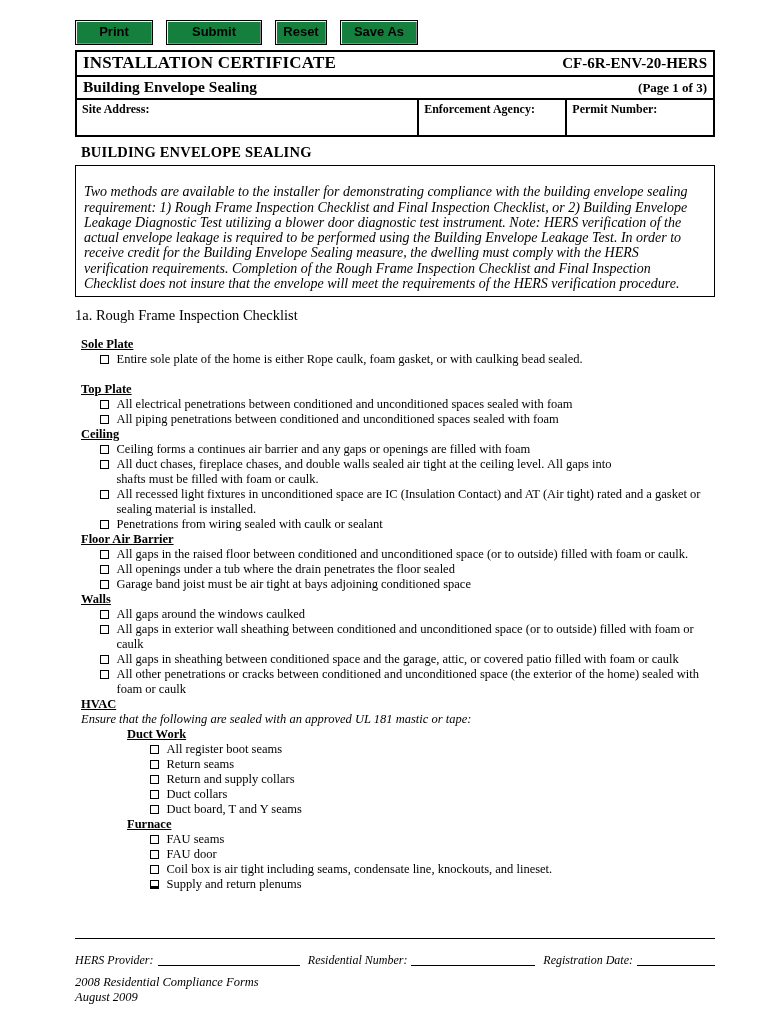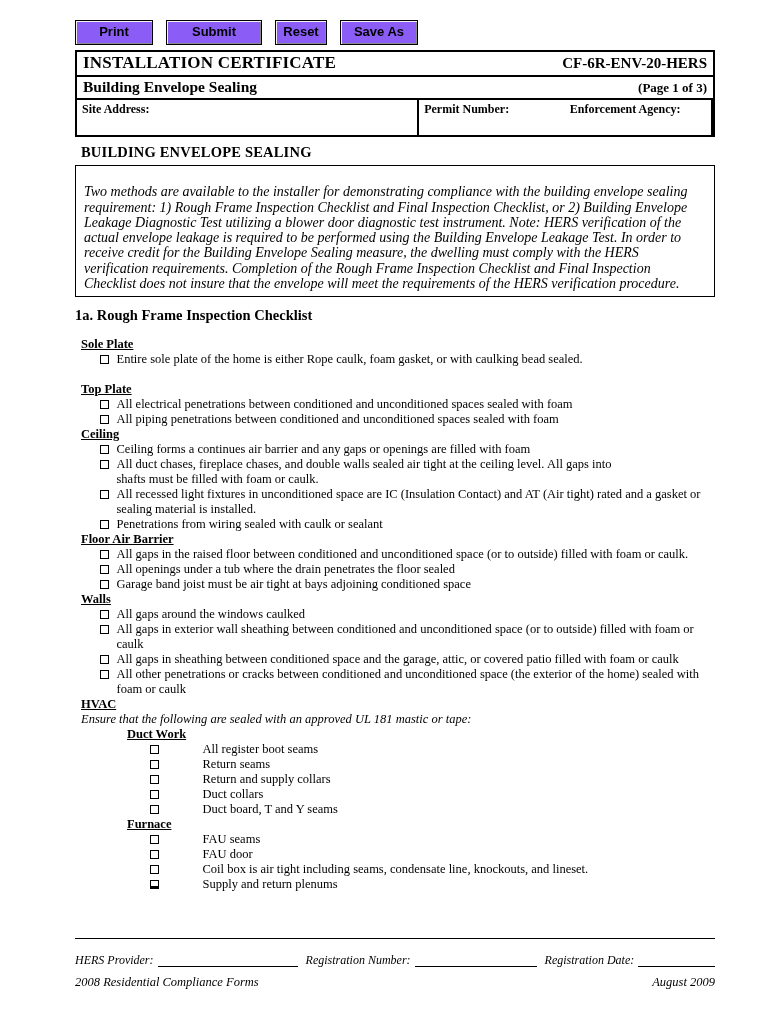--- a/index.html
+++ b/index.html
@@ -4,21 +4,21 @@
 <style>
   * { box-sizing: border-box; margin: 0; padding: 0; }
   html, body { width: 770px; height: 1024px; background: #ffffff; overflow: hidden; }
   body { font-family: "Liberation Serif", serif; color: #000; }
   .page { width: 640px; margin: 20px 0 0 75px; }
 
   
   .toolbar { display: flex; gap: 13px; height: 25px; margin-bottom: 5px; }
   .btn {
     font-family: "Liberation Sans", sans-serif; font-weight: bold; font-size: 13px;
-    background: #8b5cf6; border: 1.5px solid #000; text-align: center;
+    background: #15803d; border: 1.5px solid #000; text-align: center;
     padding-top: 3px; height: 25px; cursor: default;
     box-shadow: inset 1px 1px 0 #f2f2f2, inset -1px -1px 0 #8a8a8a;
   }
   .btn.w1 { width: 78px; } .btn.w2 { width: 96px; } .btn.w3 { width: 52px; } .btn.w4 { width: 78px; }
 
   
   .hdr-row1 { border: 2px solid #000; display: flex; justify-content: space-between; align-items: baseline; padding: 1px 6px 2px 6px; }
   .hdr-title { font-weight: bold; font-size: 17px; letter-spacing: .2px; }
   .hdr-code  { font-weight: bold; font-size: 15px; }
   .hdr-row2 { border: 2px solid #000; border-top: none; display: flex; justify-content: space-between; align-items: baseline; padding: 1px 6px 2px 6px; }
@@ -26,43 +26,43 @@
   .hdr-page { font-weight: bold; font-size: 13px; }
   .site-table { border: 2px solid #000; border-top: none; display: flex; height: 37px; }
   .site-cell { padding: 2px 5px; font-weight: bold; font-size: 12px; }
   .site-cell.c1 { width: 53.8%; border-right: 2px solid #000; }
   .site-cell.c2 { width: 23.3%; border-right: 2px solid #000; }
   .site-cell.c3 { width: 22.9%; }
 
   
   h2.sec { font-size: 14.5px; font-weight: bold; margin: 7px 0 4px 6px; letter-spacing: .2px; }
   .note-box { border: 1.5px solid #000; padding: 3px 8px 5px 8px; font-style: italic; font-size: 14px; line-height: 15.3px; white-space: pre-line; }
-  h3.chk { font-size: 14.5px; font-weight: bold; margin: 10px 0 0 0; }
+  h3.chk { font-size: 14.5px; font-weight: normal; margin: 10px 0 0 0; }
 
   
   .checklist { font-size: 12.5px; line-height: 15px; }
   .group { margin: 0; }
   .group.first { margin-top: 13px; }
   .group.gap-before { margin-top: 15px; }
   .group-title { font-weight: bold; text-decoration: underline; padding-left: 6px; }
   .group.sub .group-title { padding-left: 52px; }
   .intro { font-style: italic; padding-left: 6px; }
   .item { display: flex; padding-left: 25px; }
-  .group.sub .item { padding-left: 75px; gap: 36px; }
+  .group.sub .item { padding-left: 75px; }
   .cb { flex: none; width: 8.5px; height: 9px; border: 1.5px solid #000; margin: 2.5px 8px 0 0; }
   .cb[data-state="dash"]::after { content: ""; display: block; height: 2px; background: #000; margin-top: 5px; }
   .item-text { white-space: pre-line; }
 
   
   .footer-rule { border-top: 1.5px solid #000; margin-top: 46px; }
-  .footer-line { display: flex; align-items: flex-end; font-style: italic; font-size: 12px; margin-top: 14px; }
+  .footer-line { display: flex; align-items: center; font-style: italic; font-size: 12px; margin-top: 14px; }
   .footer-line .lbl { flex: none; }
   .blank { border-bottom: 1px solid #000; height: 12px; margin: 0 8px 1px 4px; }
   .blank.b1 { flex: 1.55; } .blank.b2 { flex: 1.35; } .blank.b3 { flex: 0.85; margin-right: 0; }
-  .footer-bottom { display: flex; justify-content: space-between; font-style: italic; font-size: 12.5px; margin-top: 7px; }
+  .footer-bottom { display: flex; justify-content: space-between; font-style: italic; font-size: 12.5px; margin-top: 7px; flex-direction: column; }
 </style>
 </head>
 <body>
 
 <div class="page">
 
   <div class="toolbar">
     <div class="btn w1">Print</div>
     <div class="btn w2">Submit</div>
     <div class="btn w3">Reset</div>
@@ -74,25 +74,25 @@
     <span class="hdr-code">CF-6R-ENV-20-HERS</span>
   </div>
   <div class="hdr-row2">
     <span class="hdr-sub">Building Envelope Sealing</span>
     <span class="hdr-page">(Page 1 of 3)</span>
   </div>
   <div class="site-table">
     <div class="site-cell c1">
       <span>Site Address:</span>
     </div>
+    <div class="site-cell c2">
+      <span>Enforcement Agency:</span>
+    </div>
     <div class="site-cell c3">
       <span>Permit Number:</span>
-    </div>
-    <div class="site-cell c2">
-      <span>Enforcement Agency:</span>
     </div>
   </div>
 
   <h2 class="sec">BUILDING ENVELOPE SEALING</h2>
   <div class="note-box">
     <span>Two methods are available to the installer for demonstrating compliance with the building envelope sealing requirement: 1) Rough Frame Inspection Checklist and Final Inspection Checklist, or 2) Building Envelope Leakage Diagnostic Test utilizing a blower door diagnostic test instrument.  Note:  HERS verification of the actual envelope leakage is required to be performed using the Building Envelope Leakage Test.  In order to receive credit for the Building Envelope Sealing measure, the dwelling must comply with the HERS verification requirements.  Completion of the Rough Frame Inspection Checklist and Final Inspection Checklist does not insure that the envelope will meet the requirements of the HERS verification procedure.</span>
   </div>
 
   <h3 class="chk">1a. Rough Frame Inspection Checklist</h3>
 
@@ -223,21 +223,21 @@
         <span class="item-text">Supply and return plenums</span>
       </div>
     </div>
 
   </div>
 
   <div class="footer-rule"></div>
   <div class="footer-line">
     <span class="lbl">HERS Provider:</span>
     <span class="blank b1"></span>
-    <span class="lbl">Registration Number:</span>
+    <span class="lbl">Residential Number:</span>
     <span class="blank b2"></span>
     <span class="lbl">Registration Date:</span>
     <span class="blank b3"></span>
   </div>
   <div class="footer-bottom">
     <span>2008 Residential Compliance Forms</span>
     <span>August 2009</span>
   </div>
 
 </div>

